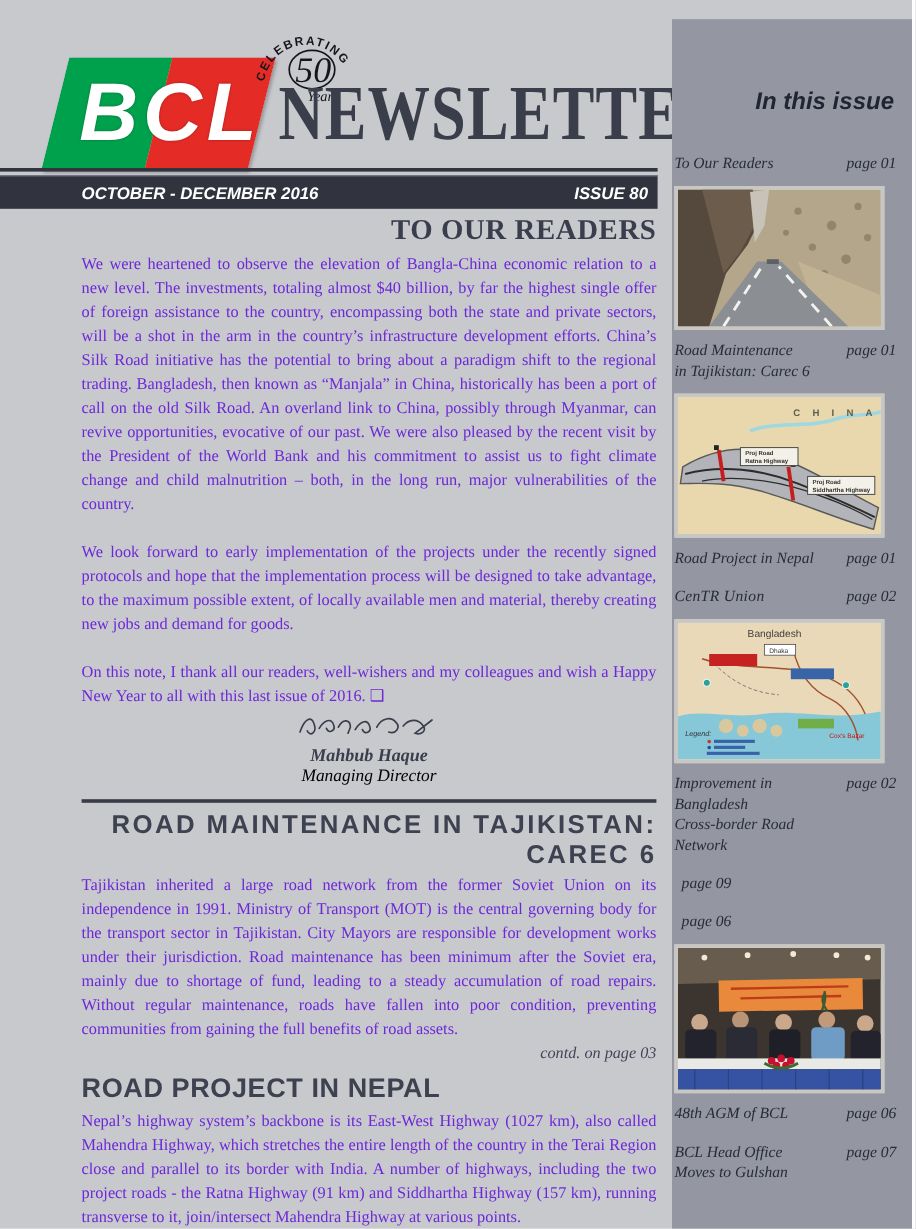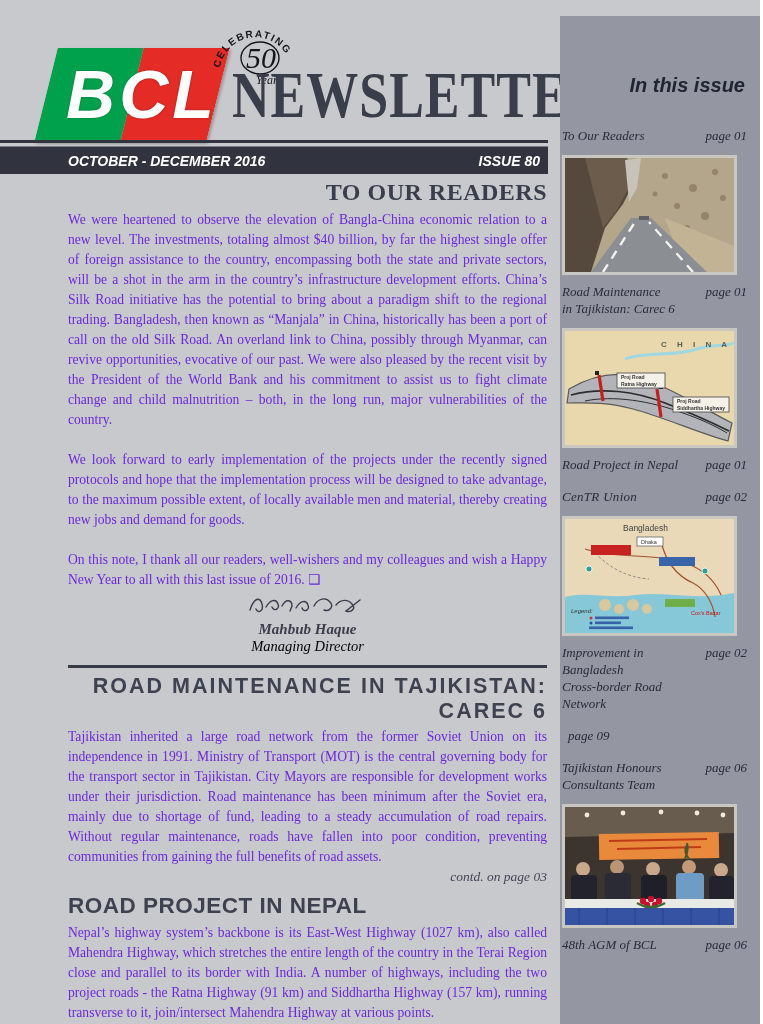--- a/index.html
+++ b/index.html
@@ -242,24 +242,20 @@
         <span>Cross-border Road Network</span>
       </div>
       <span class="pg">page 02</span>
     </div>
 
     <div class="toc-row">
       <span class="pg">page 09</span>
     </div>
 
     <div class="toc-row">
-      <div class="lbl">
-        <span>Tajikistan Honours</span>
-        <span>Consultants Team</span>
-      </div>
       <span class="pg">page 06</span>
     </div>
 
     <div class="sb-fig">
       <svg width="169" height="118" viewBox="0 0 169 118">
         <rect width="169" height="118" fill="#3c342e"></rect>
         <polygon points="0,0 169,0 169,26 0,30" fill="#685c4e"></polygon>
         <g fill="#f2e9d8">
           <circle cx="22" cy="8" r="2.4"></circle>
             <circle cx="58" cy="6" r="2.4"></circle>
@@ -306,15 +302,22 @@
       </svg>
     </div>
 
     <div class="toc-row">
       <div class="lbl">
           <span>48th AGM of BCL</span>
         </div>
       <span class="pg">page 06</span>
     </div>
 
+    <div class="toc-row">
+      <div class="lbl">
+        <span>BCL Head Office</span>
+        <span>Moves to Gulshan</span>
+      </div>
+      <span class="pg">page 07</span>
+    </div>
 
   </div>
 </div>
 
 </body></html>

